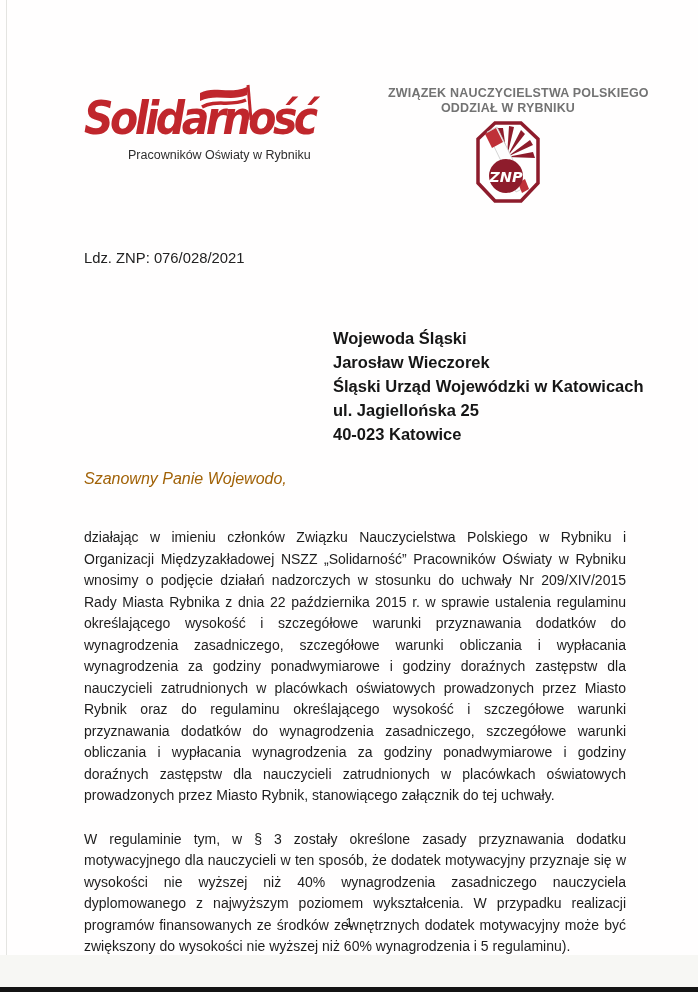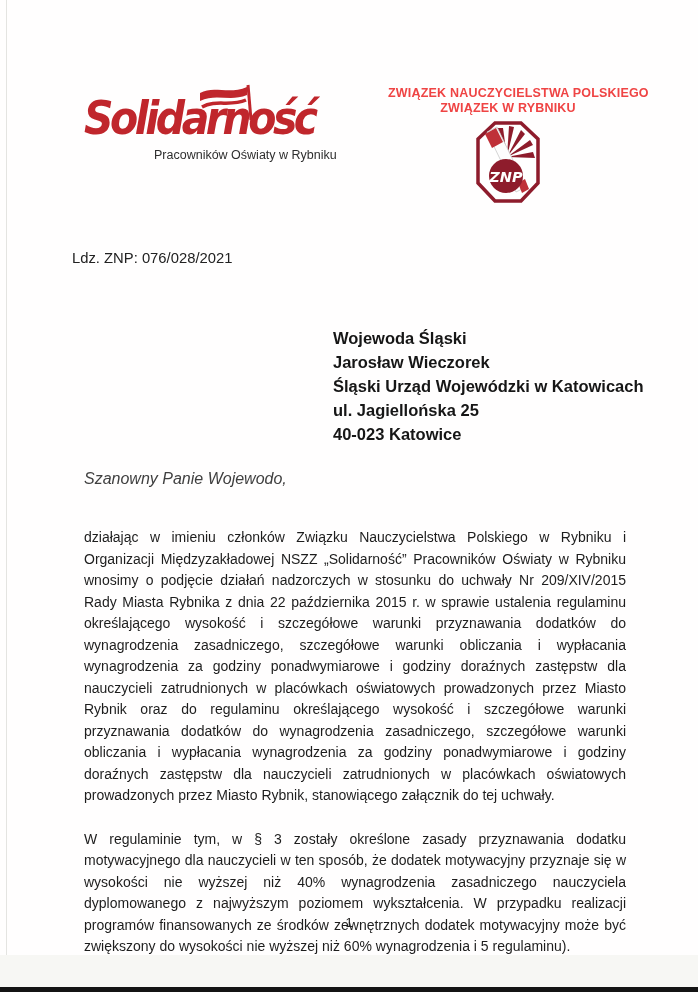--- a/index.html
+++ b/index.html
@@ -67,56 +67,56 @@
     font-size: 41px;
     letter-spacing: -3.5px;
     line-height: 1.05;
     color: #c0262c;
     transform: scaleY(1.12);
     transform-origin: left top;
     white-space: nowrap;
   }
   .solidarnosc-caption {
     margin-top: 10px;
-    margin-left: 70px;
+    margin-left: 44px;
     font-size: 12.5px;
     color: #2e2e2e;
     white-space: nowrap;
   }
 
   
   .znp-block {
     position: absolute;
     left: 388px; top: 86px;
     width: 240px;
     text-align: center;
   }
   .znp-line {
     font-size: 12.5px;
     font-weight: bold;
-    color: #ef4444;
+    color: #737373;
     line-height: 1.22;
     letter-spacing: 0.2px;
     white-space: nowrap;
   }
   .znp-logo {
     margin-top: 4px;
     width: 64px; height: 82px;
   }
 
   
   .date-line {
     position: absolute;
     top: 221px; right: 74px;
     font-size: 15px;
     color: #222;
   }
   .refs {
     position: absolute;
-    left: 72px; top: 247px;
+    left: 84px; top: 247px;
     font-size: 14.8px;
     line-height: 22.5px;
     color: #222;
     text-align: right;
   }
 
   
   .recipient {
     position: absolute;
     left: 333px; top: 326px;
@@ -125,21 +125,21 @@
     line-height: 24px;
     color: #161616;
   }
 
   
   .salutation {
     position: absolute;
     left: 84px; top: 470px;
     font-style: italic;
     font-size: 16px;
-    color: #404040;
+    color: #a16207;
   }
   .letter-body {
     position: absolute;
     left: 84px; top: 499px;
     width: 542px;
     font-size: 14px;
     line-height: 21.5px;
     text-align: justify;
     color: #1d1d1d;
     margin-top: 28px;
@@ -166,21 +166,21 @@
       <line x1="56" y1="3" x2="59" y2="38" stroke="#c0262c" stroke-width="3"></line>
       <path d="M8,11 C22,3 36,13 55,5 L55,13 C38,20 24,11 8,19 Z" fill="#c0262c"></path>
       <path d="M10,25 C24,17 38,25 54,18" fill="none" stroke="#c0262c" stroke-width="3.5"></path>
     </svg>
     <div class="solidarnosc-text">Solidarność</div>
     <div class="solidarnosc-caption">Pracowników Oświaty w Rybniku</div>
   </div>
 
   <div class="znp-block">
     <div class="znp-line">ZWIĄZEK NAUCZYCIELSTWA POLSKIEGO</div>
-    <div class="znp-line">ZWIĄZEK W RYBNIKU</div>
+    <div class="znp-line">ODDZIAŁ W RYBNIKU</div>
     <svg class="znp-logo" viewBox="0 0 64 82" xmlns="http://www.w3.org/2000/svg">
       <polygon points="19,2 45,2 62,18 62,62 45,80 19,80 2,62 2,18" fill="#ffffff" stroke="#8e1c2c" stroke-width="3.5"></polygon>
       <polygon points="31,36 21,7 27,7" fill="#8e1c2c"></polygon>
       <polygon points="31,36 33,5 38,6" fill="#8e1c2c"></polygon>
       <polygon points="31,36 45,9 49,13" fill="#8e1c2c"></polygon>
       <polygon points="31,36 54,19 57,24" fill="#8e1c2c"></polygon>
       <polygon points="31,36 57,31 59,37" fill="#8e1c2c"></polygon>
       <polygon points="11,11 21,6 50,66 40,71" fill="#fdfdfd" stroke="#c9c9c9" stroke-width="0.8"></polygon>
       <polygon points="9,13 20,7 27,21 16,27" fill="#bf3038"></polygon>
       <polygon points="42,62 49,58 53,68 46,72" fill="#bf3038"></polygon>

